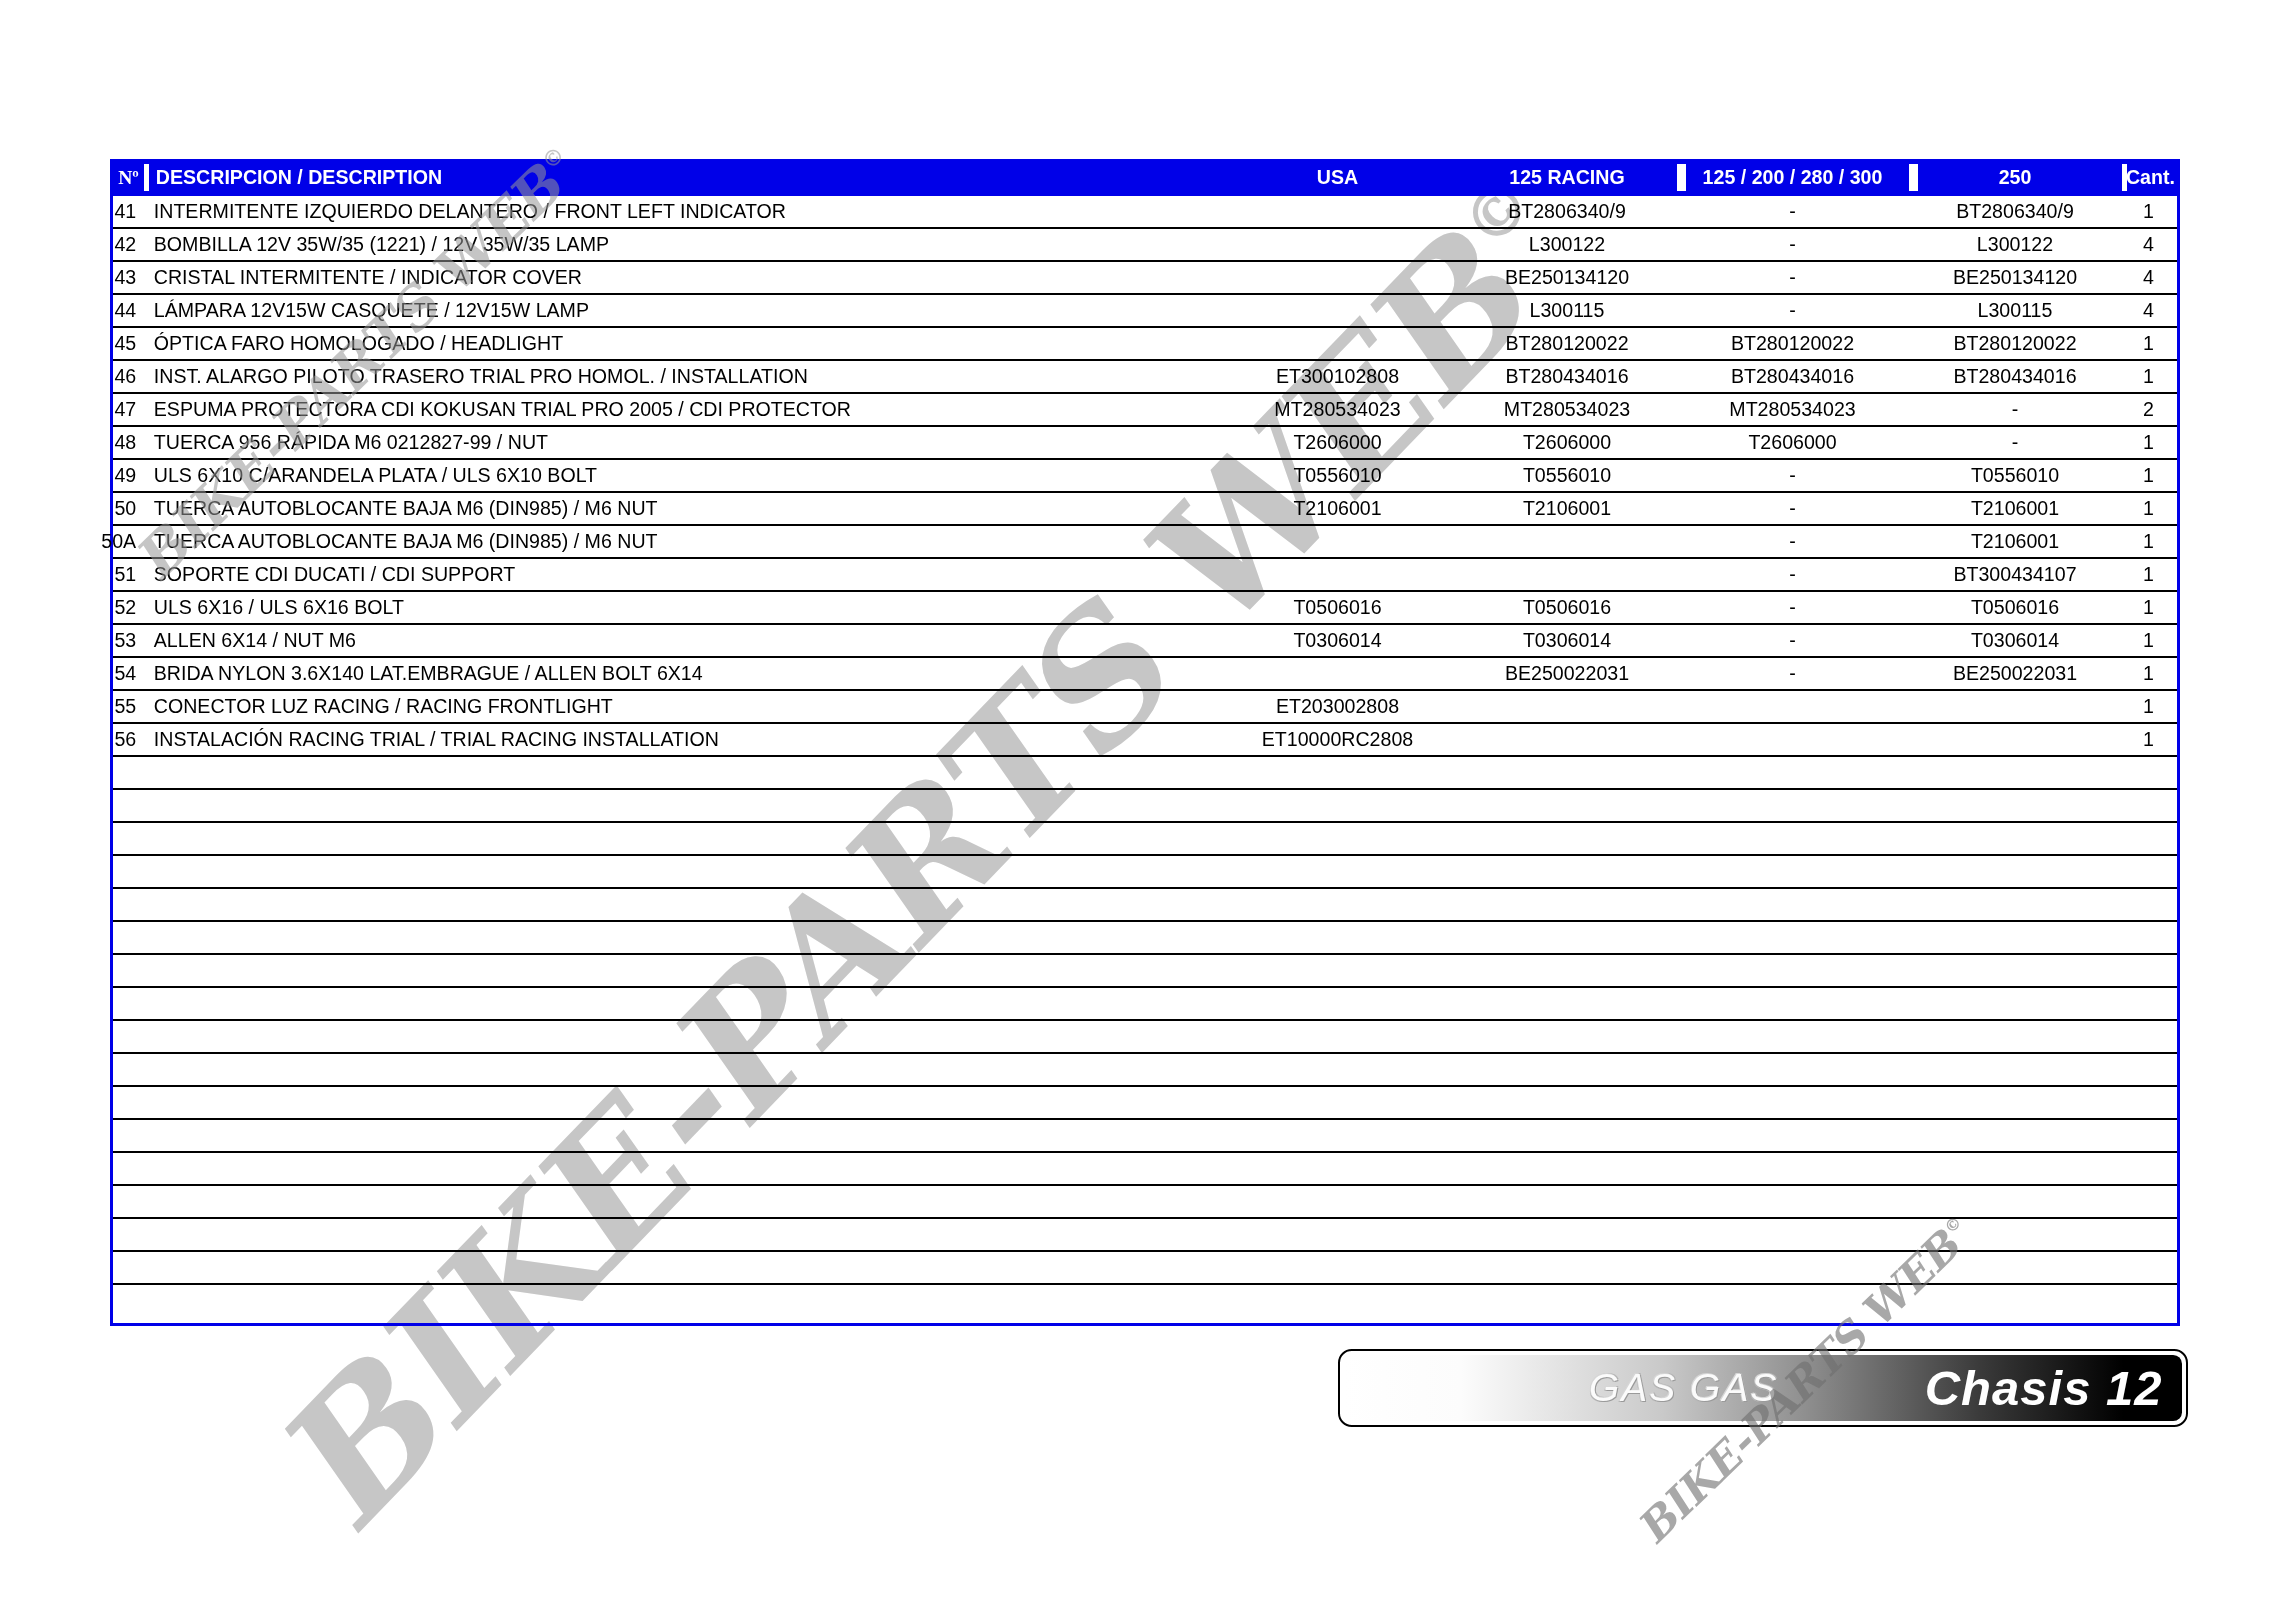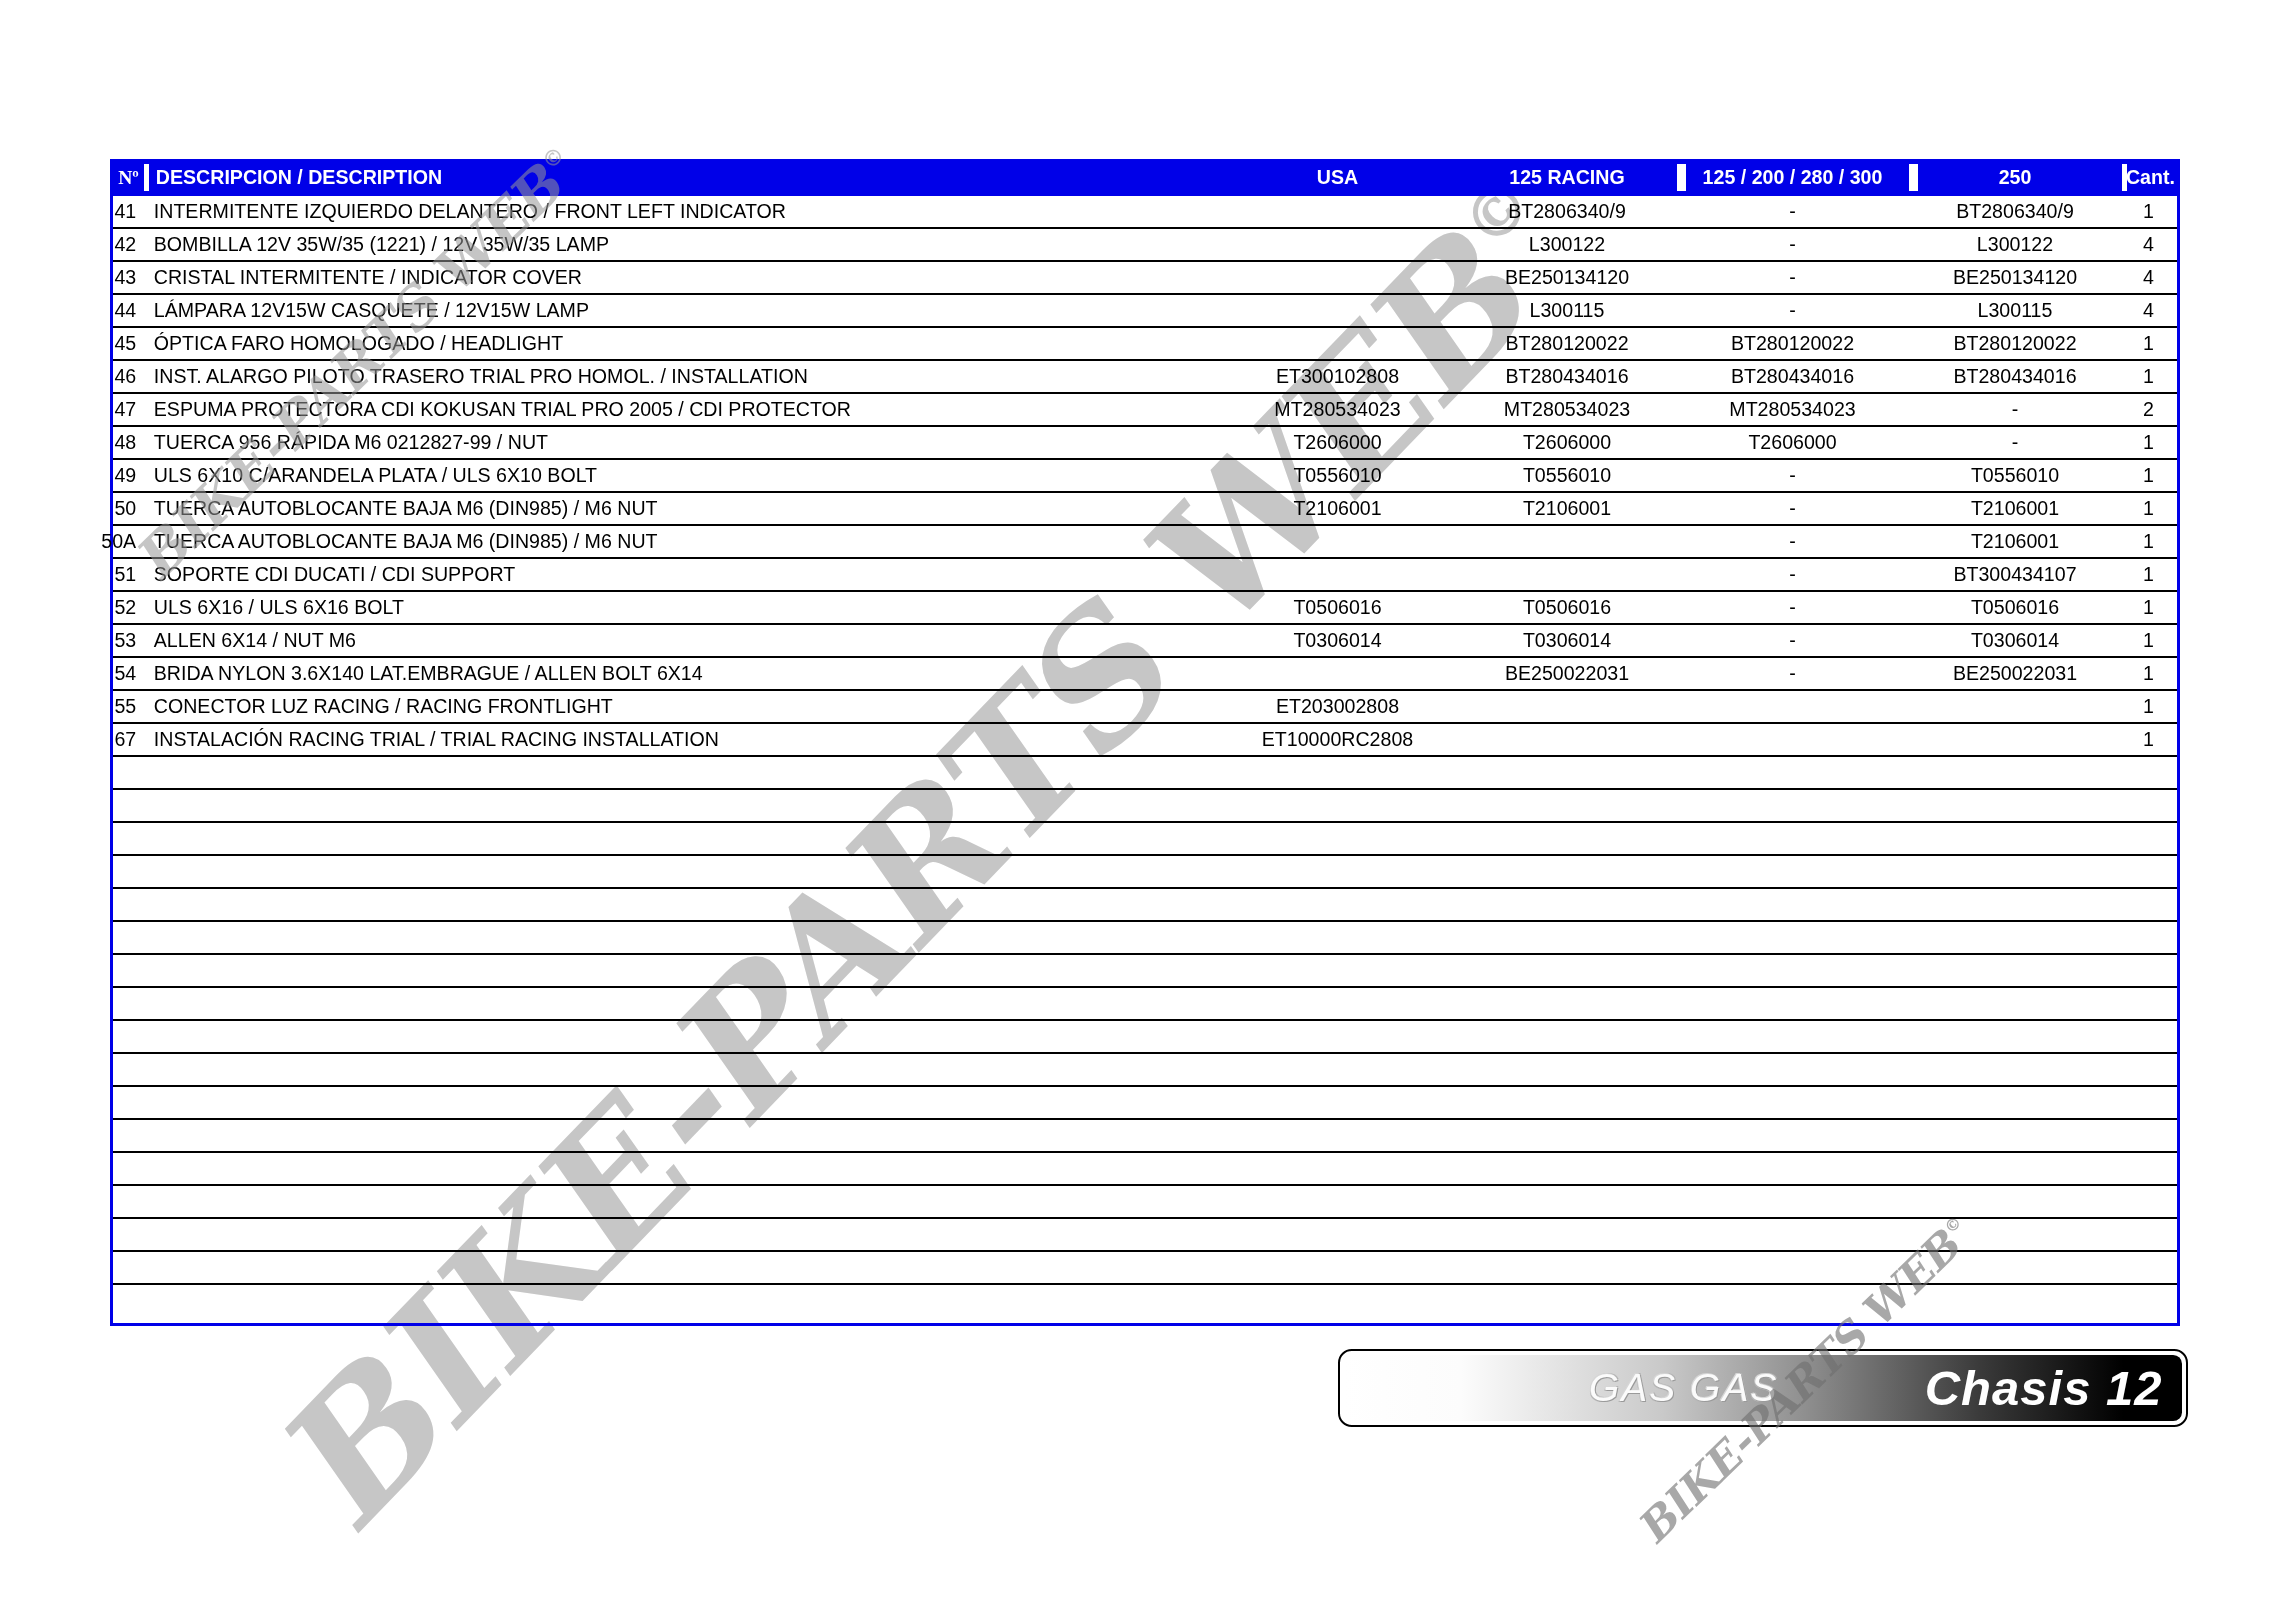--- a/index.html
+++ b/index.html
@@ -238,21 +238,21 @@
       <div class="tr">
         <div class="td td-no">55</div>
         <div class="td td-desc">CONECTOR LUZ RACING / RACING FRONTLIGHT</div>
         <div class="td">ET203002808</div>
         <div class="td"></div>
         <div class="td"></div>
         <div class="td"></div>
         <div class="td">1</div>
       </div>
       <div class="tr">
-        <div class="td td-no">67</div>
+        <div class="td td-no">56</div>
         <div class="td td-desc">INSTALACIÓN RACING TRIAL / TRIAL RACING INSTALLATION</div>
         <div class="td">ET10000RC2808</div>
         <div class="td"></div>
         <div class="td"></div>
         <div class="td"></div>
         <div class="td">1</div>
       </div>
       <div class="tr"></div>
       <div class="tr"></div>
       <div class="tr"></div>

